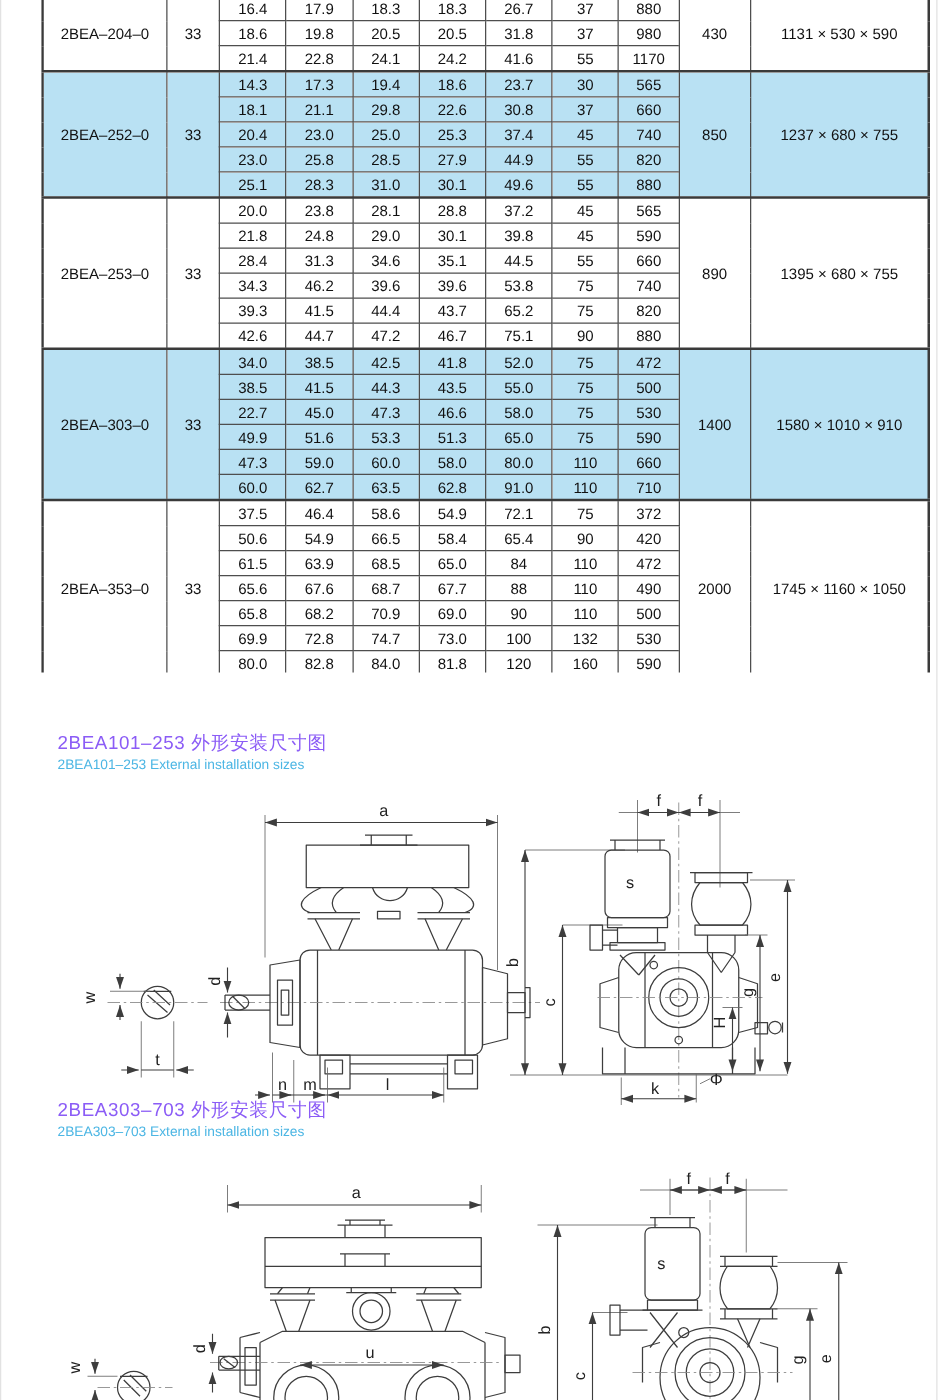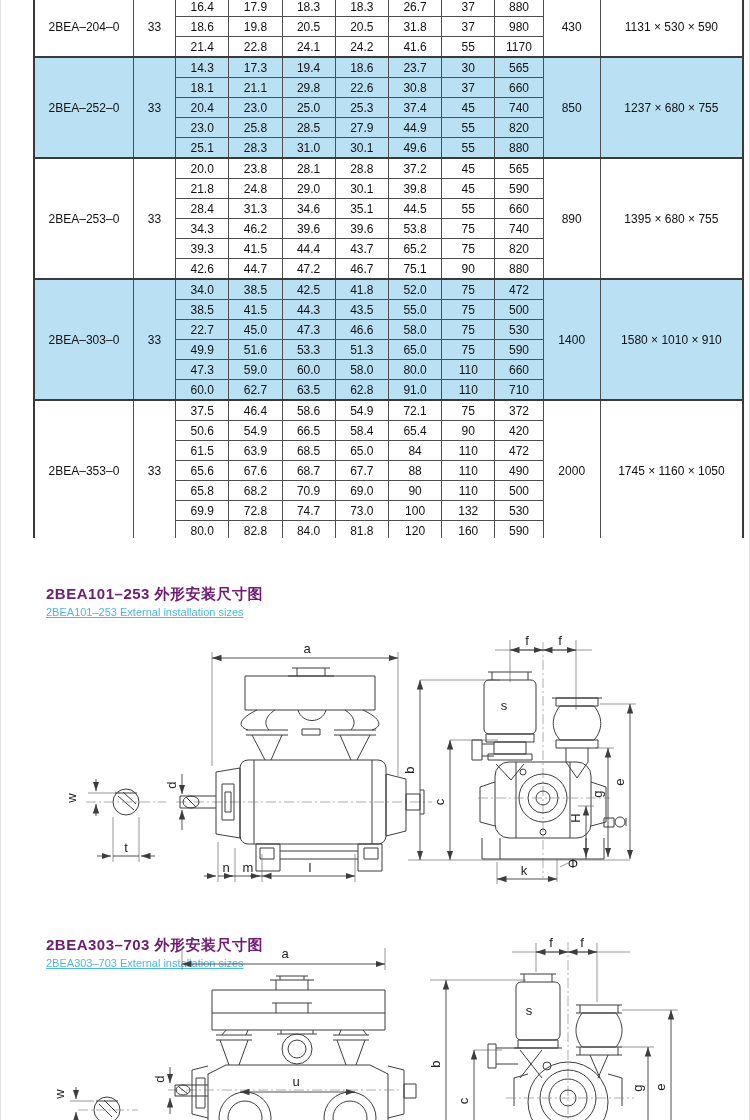--- a/index.html
+++ b/index.html
@@ -23,24 +23,24 @@
     white-space:nowrap;overflow:hidden;
   }
   table.spec{border:2px solid #3a3a3a;border-top:none;}
   table.spec tbody{border-top:2px solid #3a3a3a;}
   table.spec tbody:first-child{border-top:none;}
   tbody.hl td,tbody.hl th{background:#b9e1f3;}
   td.topalign,th.topalign{vertical-align:top;padding-top:1px;}
 
   
   .sec-head{position:absolute;left:46px;}
-  .sec-head .zh{font-size:15px;font-weight:bold;color:#701a75;letter-spacing:0.5px;}
-  .sec-head .en{font-size:11px;color:#4cb6e4;margin-top:2px;text-decoration:underline;}
+  .sec-head .zh{font-size:15px;font-weight:normal;color:#8b5cf6;letter-spacing:0.5px;}
+  .sec-head .en{font-size:11px;color:#4cb6e4;margin-top:2px;}
   #head1{top:585px;}
-  #head2{top:936px;}
+  #head2{top:879px;}
 
   
   .diag{position:absolute;left:30px;}
   #diag1{top:626px;}
   #diag2{top:938px;}
   .ln{fill:none;stroke:#3d3d3d;stroke-width:1;stroke-linejoin:round;}
   .thin{fill:none;stroke:#6a6a6a;stroke-width:0.7;}
   .cl{fill:none;stroke:#8a8a8a;stroke-width:0.7;stroke-dasharray:10 3 2 3;}
   .dim{fill:none;stroke:#3d3d3d;stroke-width:0.9;}
   text.lbl{font-family:"Liberation Sans",sans-serif;font-size:13px;fill:#222;}

